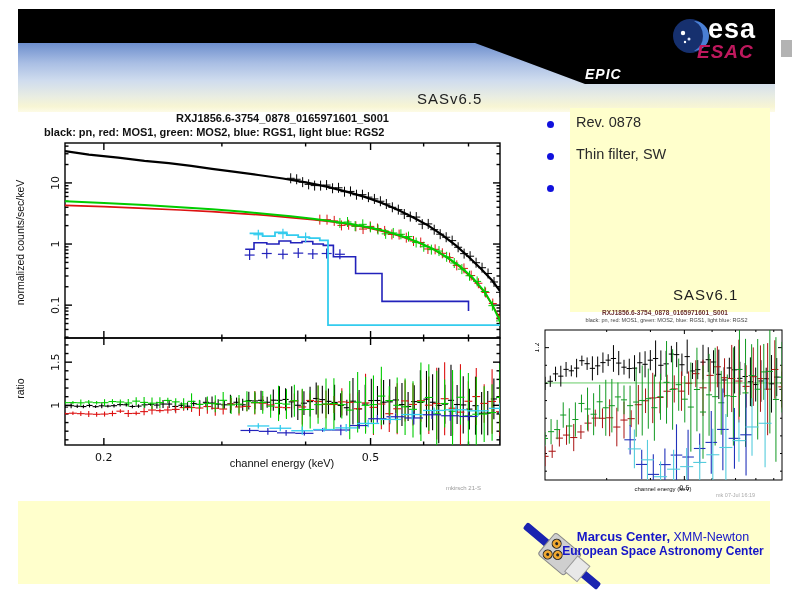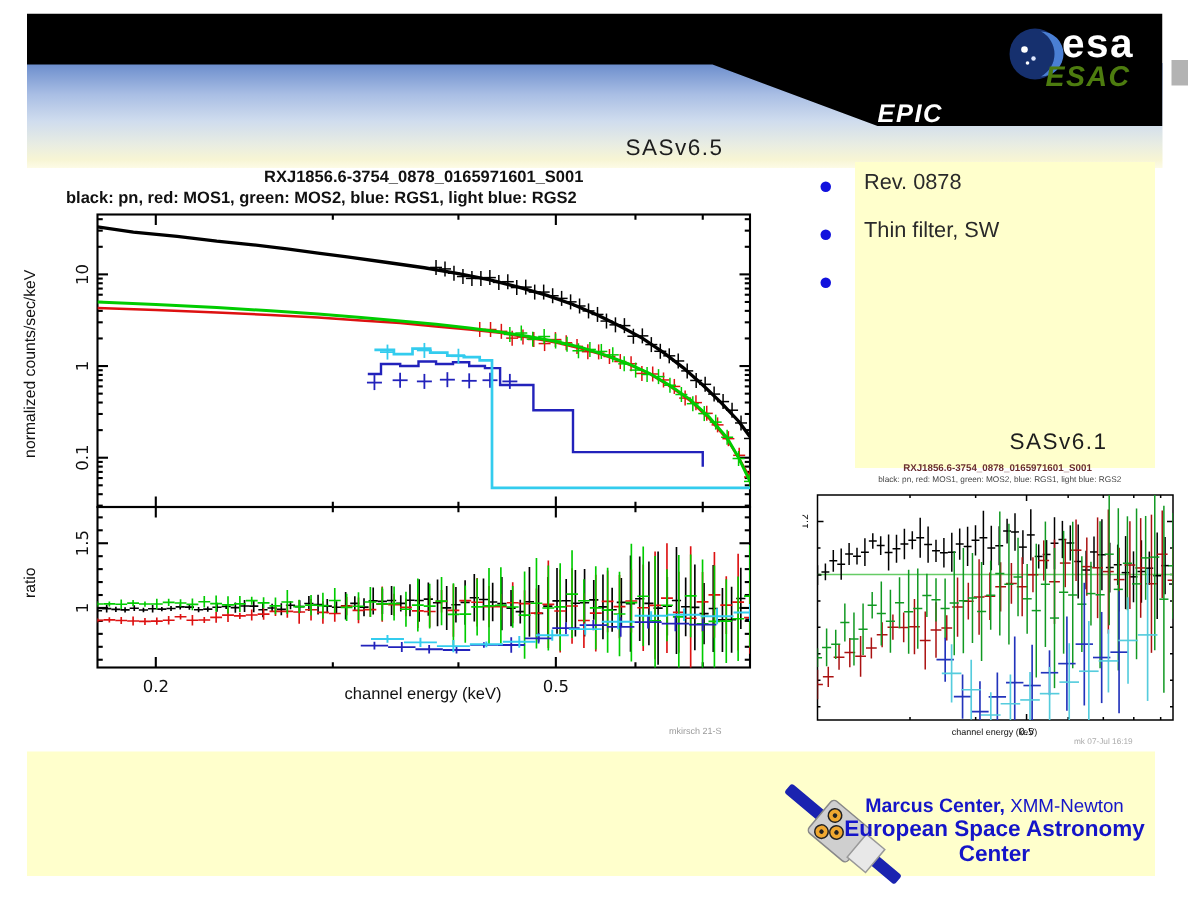--- a/index.html
+++ b/index.html
@@ -5,36 +5,36 @@
   html,body{margin:0;padding:0;background:#ffffff;}
   #slide{position:relative;width:792px;height:612px;background:#ffffff;overflow:hidden;
          font-family:"Liberation Sans",sans-serif;}
   .abs{position:absolute;}
   #hdr-gradient{left:18px;top:42px;width:757px;height:70px;
     background:linear-gradient(180deg,#6a8ccc 0%,#a9bee4 30%,#cfdcee 55%,#e9ede2 78%,#f7f5d4 92%,#fdfbe6 100%);}
   #hdr-black{left:18px;top:9px;width:757px;height:76px;}
   #slide-title{left:28px;top:46px;font-size:30px;font-weight:bold;color:#2b2bdb;
     text-decoration:underline;text-shadow:2px 2px 0 #141414;letter-spacing:1px;}
   #epic-label{left:585px;top:66px;color:#ffffff;font-style:italic;font-weight:bold;
-    font-size:17px;letter-spacing:1px;z-index:5;}
+    font-size:14px;letter-spacing:1px;z-index:5;}
   #esa-text{left:708px;top:14px;color:#ffffff;font-weight:bold;font-size:27px;z-index:5;letter-spacing:1px;}
-  #esac-text{left:697px;top:41px;color:#4d7c0f;font-weight:bold;font-style:italic;font-size:19px;z-index:5;letter-spacing:1px;}
+  #esac-text{left:697px;top:41px;color:#be185d;font-weight:bold;font-style:italic;font-size:19px;z-index:5;letter-spacing:1px;}
   #esa-logo{left:670px;top:16px;z-index:5;}
   #scroll-thumb{left:781px;top:40px;width:11px;height:17px;background:#b3b3b3;}
   #sas65-label,#sas61-label{font-size:15px;color:#1d1d1d;letter-spacing:1px;}
   #sas65-label{left:417px;top:90px;}
   #sas61-label{left:673px;top:286px;z-index:4;}
   #bullet-panel{left:570px;top:108px;width:200px;height:204px;background:#ffffcc;}
   .bullet-dot{width:7px;height:7px;border-radius:50%;background:#1111dd;}
   .bullet-text{width:192px;font-size:14.5px;line-height:1.45;color:#2a2a2a;}
   #bottom-band{left:18px;top:501px;width:752px;height:83px;background:#ffffcc;}
   #footer-block{left:552px;top:529px;width:222px;text-align:center;z-index:4;color:#1515c8;}
   #footer-line1{font-size:12.5px;}
   #footer-line1 b{font-size:13px;}
-  #footer-line2{font-size:15px;font-weight:bold;}
+  #footer-line2{font-size:12px;font-weight:bold;}
   #footer-line3{font-size:11px;color:#1c1c1c;font-weight:normal;margin-top:1px;}
   
   .plot-text{color:#111;}
   #main-title{left:65px;top:112px;width:435px;text-align:center;font-size:11px;font-weight:600;}
   #main-legend{left:44px;top:126px;font-size:11px;font-weight:bold;}
   #main-ylab-top{left:14px;top:330px;width:175px;font-size:10.5px;
     transform:rotate(-90deg);transform-origin:0 0;text-align:center;}
   #main-ylab-bot{left:14px;top:416px;width:55px;font-size:10.5px;
     transform:rotate(-90deg);transform-origin:0 0;text-align:center;}
   #main-xlab{left:172px;top:457px;width:220px;text-align:center;font-size:11px;}

